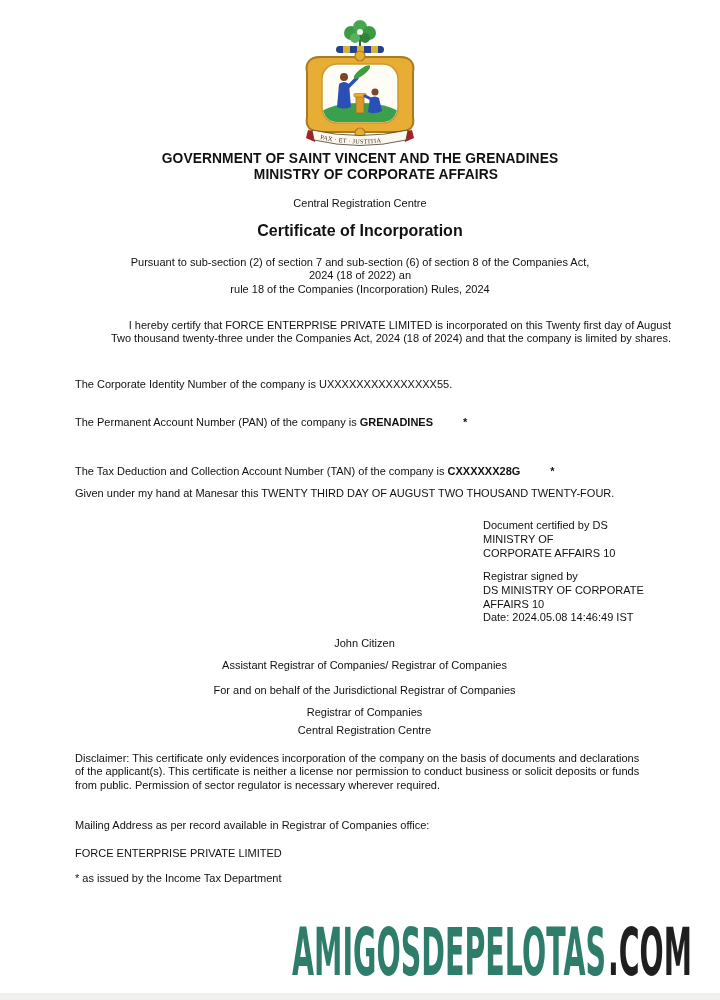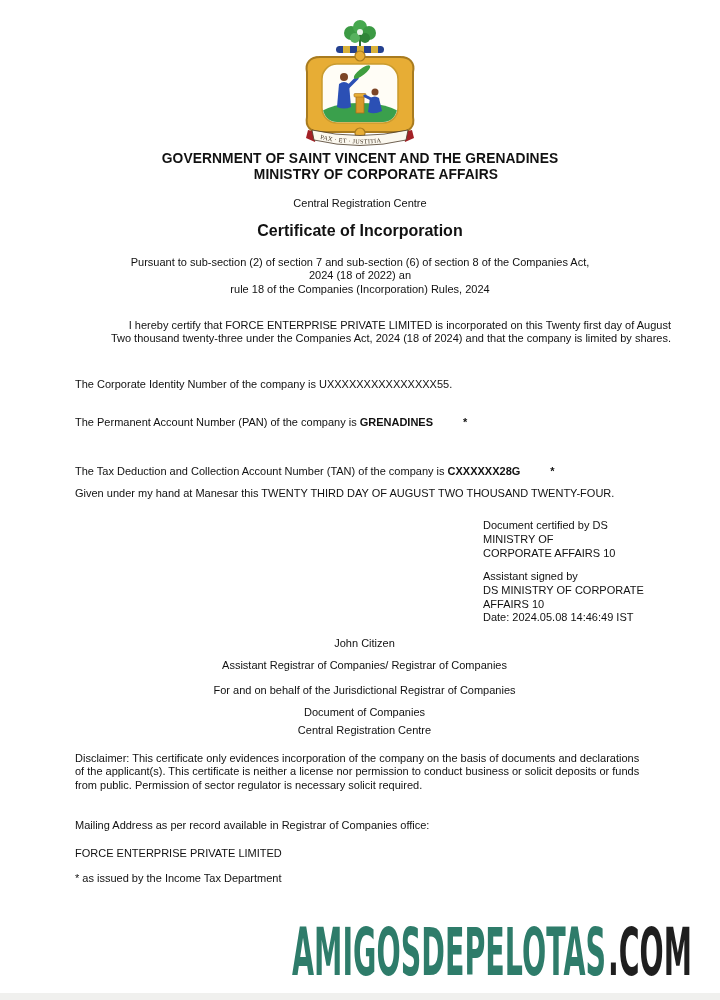--- a/index.html
+++ b/index.html
@@ -119,36 +119,36 @@
 
   <div class="abs left-col body-txt" style="top:487px;">Given under my hand at Manesar this TWENTY THIRD DAY OF AUGUST TWO THOUSAND TWENTY-FOUR.</div>
 
   <div class="abs sig-left" style="top:519px;">
     <div>Document certified by DS</div>
     <div>MINISTRY OF</div>
     <div>CORPORATE AFFAIRS 10</div>
   </div>
 
   <div class="abs sig-left" style="top:570px;">
-    <div>Assistant signed by</div>
+    <div>Registrar signed by</div>
     <div>DS MINISTRY OF CORPORATE</div>
     <div>AFFAIRS 10</div>
     <div>Date: 2024.05.08 14:46:49 IST</div>
   </div>
 
   <div class="abs right-al" style="top:637px;">John Citizen</div>
   <div class="abs right-al" style="top:659px;">Assistant Registrar of Companies/ Registrar of Companies</div>
   <div class="abs right-al" style="top:684px;">For and on behalf of the Jurisdictional Registrar of Companies</div>
-  <div class="abs right-al" style="top:706px;">Document of Companies</div>
+  <div class="abs right-al" style="top:706px;">Registrar of Companies</div>
   <div class="abs right-al" style="top:724px;">Central Registration Centre</div>
 
   <div class="abs left-col body-txt" style="top:752px;">
     <div>Disclaimer: This certificate only evidences incorporation of the company on the basis of documents and declarations</div>
     <div>of the applicant(s). This certificate is neither a license nor permission to conduct business or solicit deposits or funds</div>
-    <div>from public. Permission of sector regulator is necessary solicit required.</div>
+    <div>from public. Permission of sector regulator is necessary wherever required.</div>
   </div>
 
   <div class="abs left-col body-txt" style="top:819px;">Mailing Address as per record available in Registrar of Companies office:</div>
   <div class="abs left-col body-txt" style="top:847px;">FORCE ENTERPRISE PRIVATE LIMITED</div>
   <div class="abs left-col body-txt" style="top:872px;">* as issued by the Income Tax Department</div>
 
   <svg class="abs" style="right:26px; bottom:12px;" width="402" height="68" viewBox="0 0 402 68">
     <text x="0" y="55" font-size="66" font-weight="bold" font-family="DejaVu Sans, sans-serif" textLength="314" lengthAdjust="spacingAndGlyphs" fill="#2e7c6a">AMIGOSDEPELOTAS</text>
     <text x="316" y="55" font-size="66" font-weight="bold" font-family="DejaVu Sans, sans-serif" textLength="84" lengthAdjust="spacingAndGlyphs" fill="#1f1f1f">.COM</text>
   </svg>

